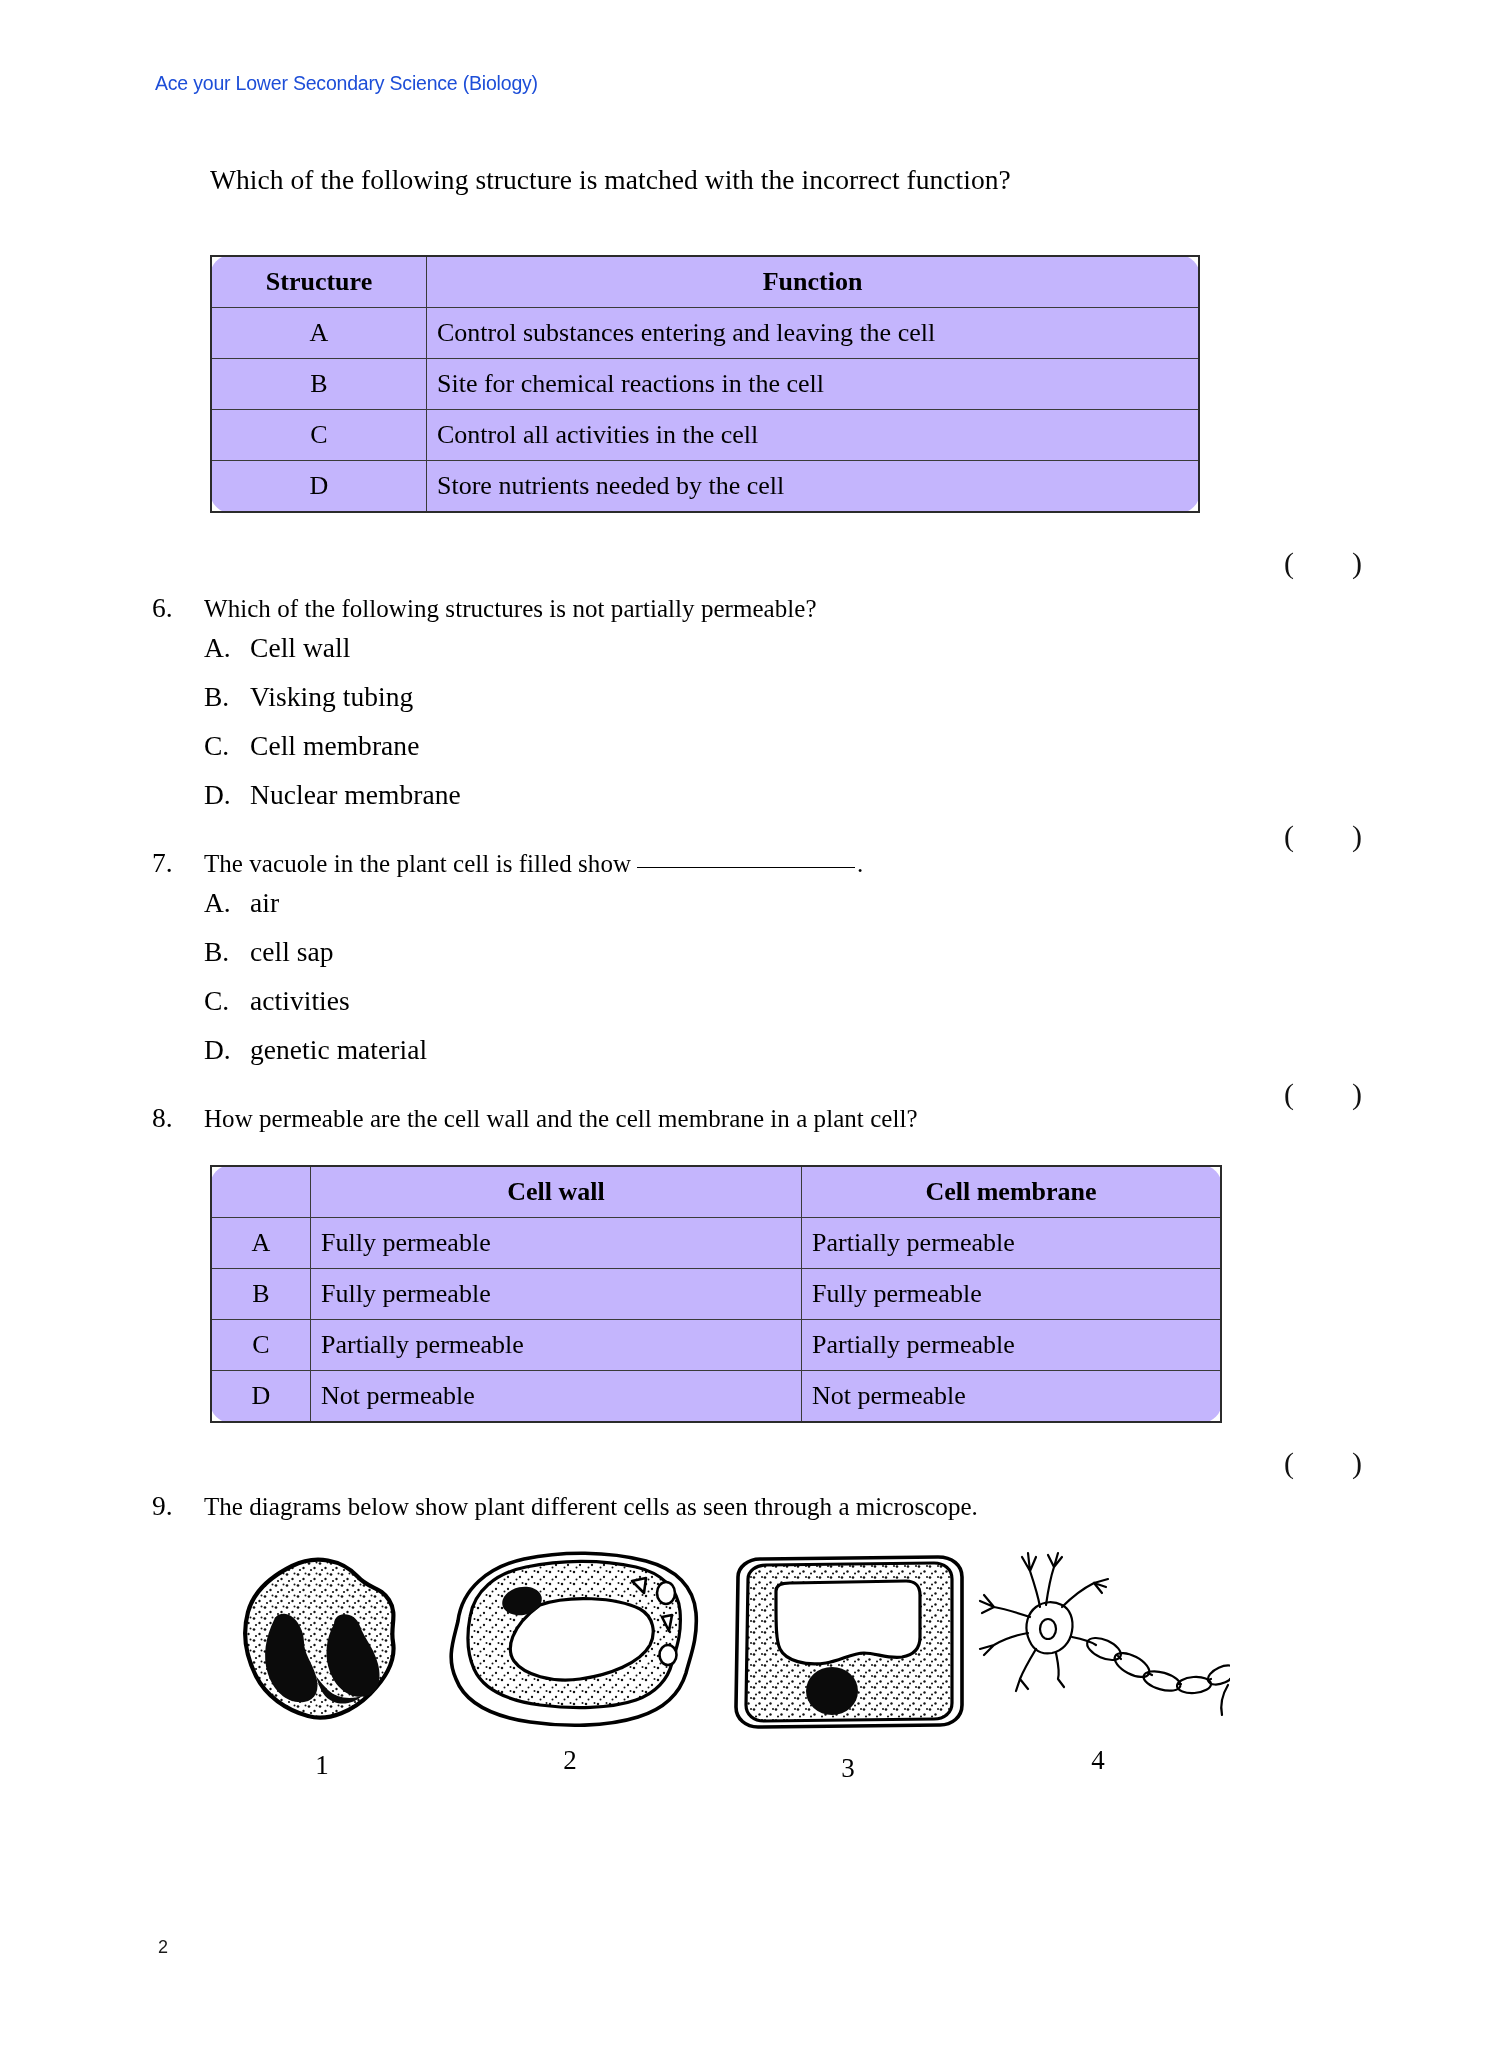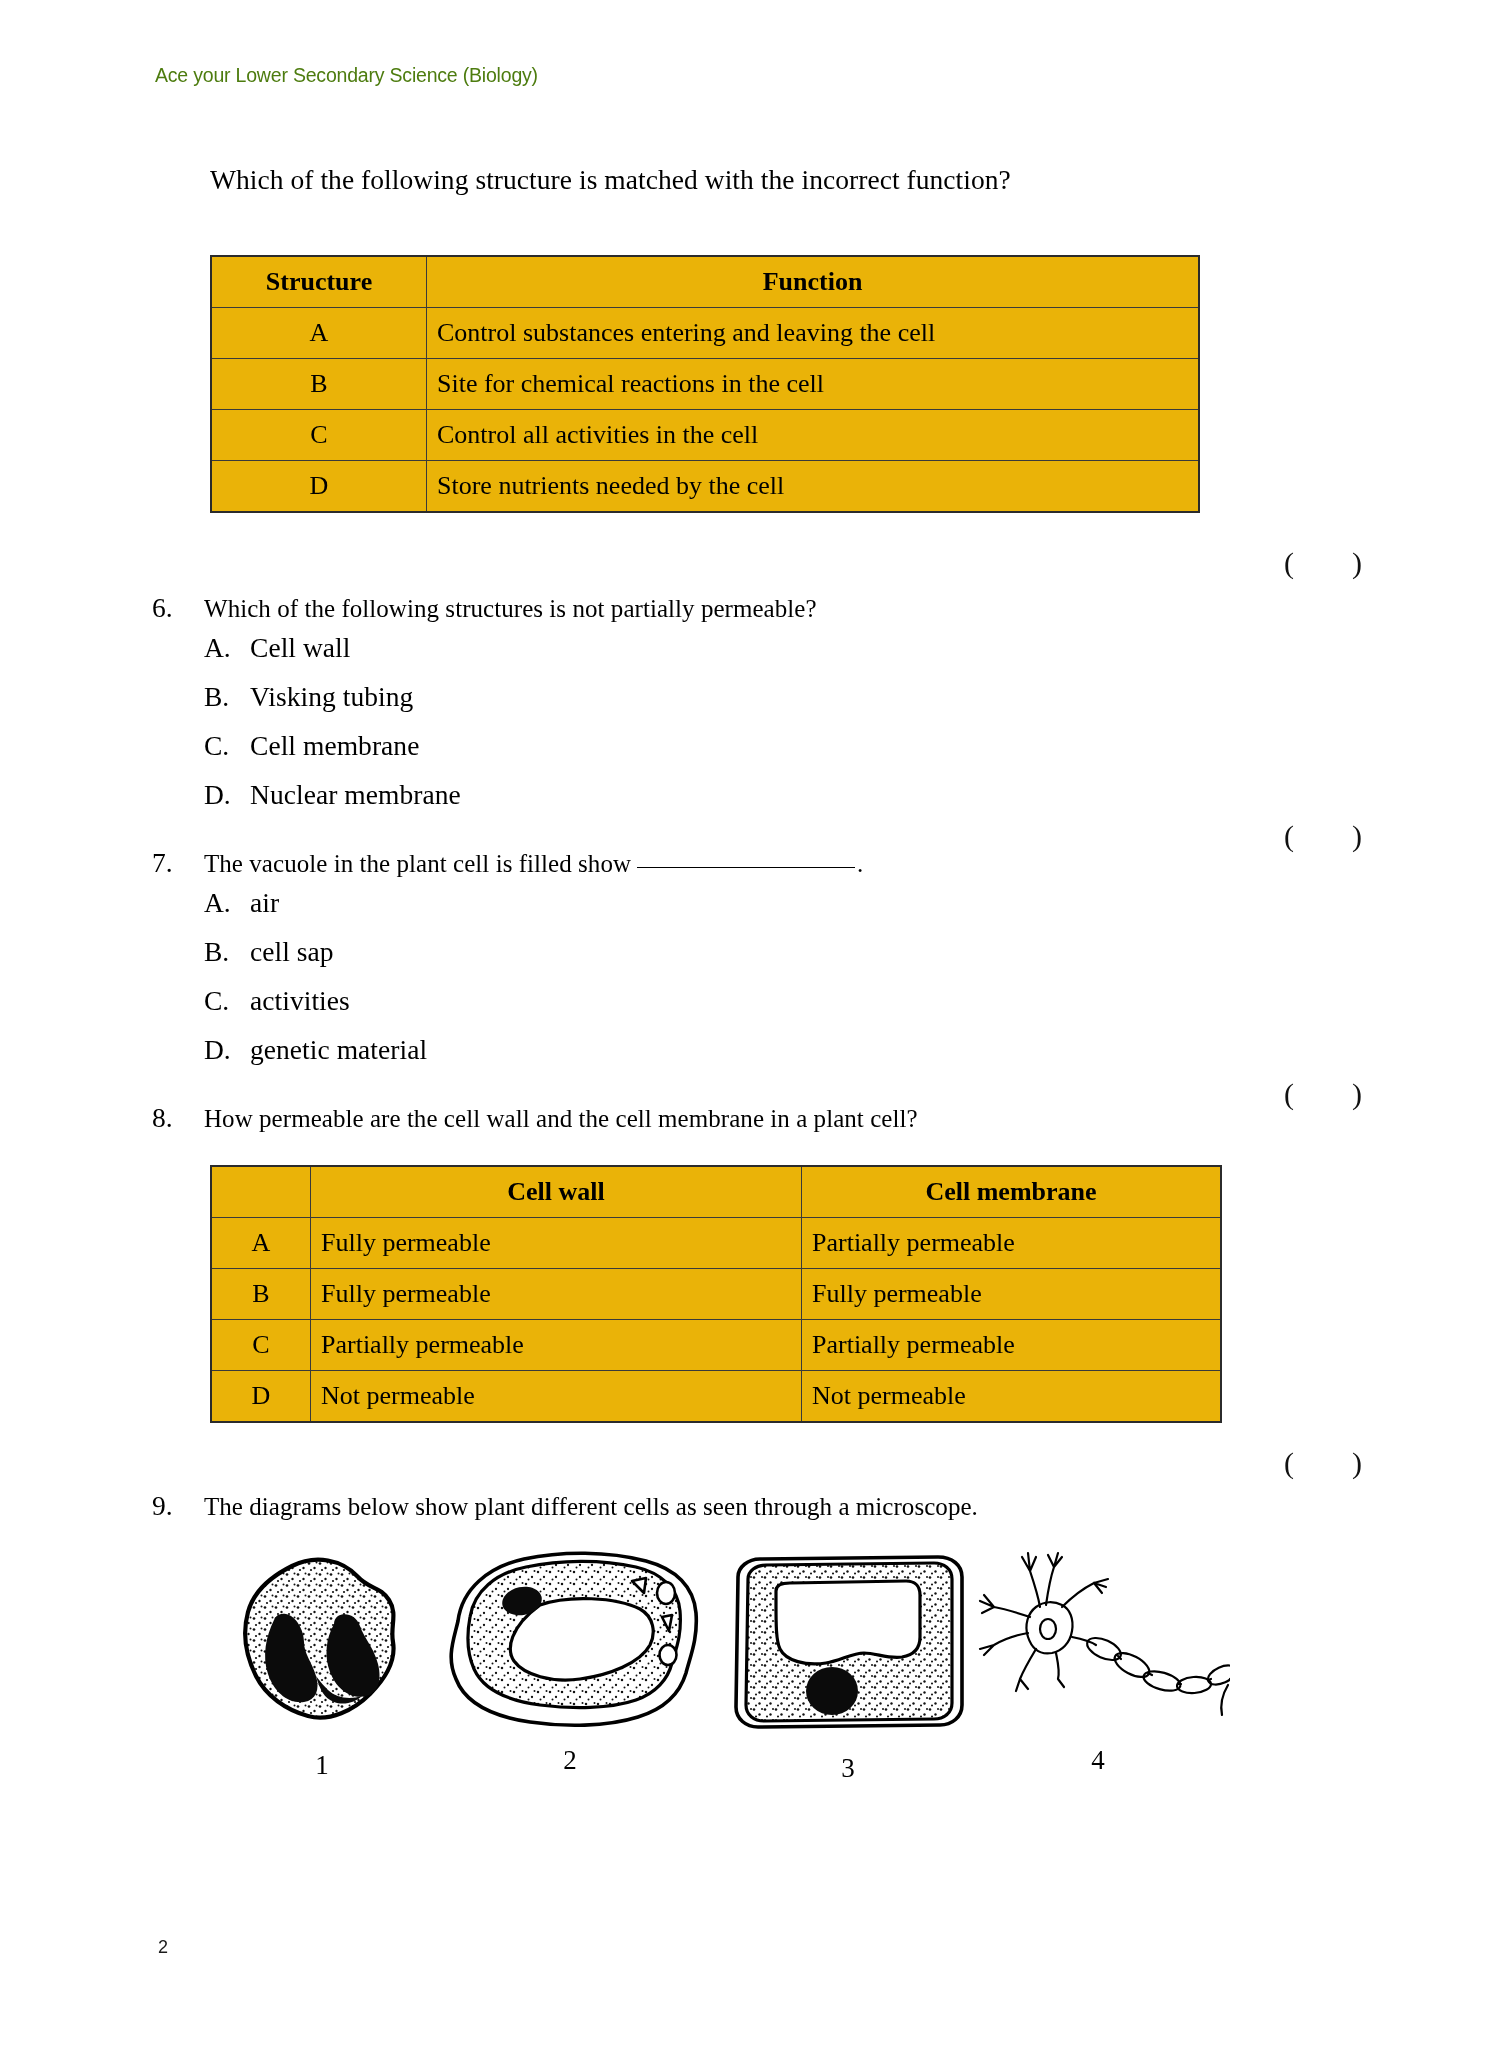--- a/index.html
+++ b/index.html
@@ -13,25 +13,25 @@
     position: relative;
     font-family: "Liberation Serif", "DejaVu Serif", serif;
     color: #000000;
     overflow: hidden;
   }
 
   
   .running-header {
     position: absolute;
     left: 155px;
-    top: 64px;
+    top: 72px;
     font-family: "Liberation Sans", "DejaVu Sans", sans-serif;
     font-size: 19.5px;
     letter-spacing: -0.2px;
-    color: #4d7c0f;
+    color: #1d4ed8;
   }
 
   
   .page-number {
     position: absolute;
     left: 158px;
     top: 1937px;
     font-family: "Liberation Sans", "DejaVu Sans", sans-serif;
     font-size: 18px;
     color: #1a1a1a;
@@ -109,22 +109,23 @@
     font-size: 30px;
     letter-spacing: 0;
     color: #111;
     white-space: pre;
   }
 
   
   table.qtable {
     position: absolute;
     border-collapse: collapse;
-    background: #eab308;
+    background: #c4b5fd;
     table-layout: fixed;
+    border-radius: 21px;
   }
   table.qtable td, table.qtable th {
     border: 1px solid #3a3a3a;
     font-weight: normal;
     font-size: 26px;
     padding: 3px 10px;
     line-height: 1.28;
     vertical-align: middle;
   }
   table.qtable {

